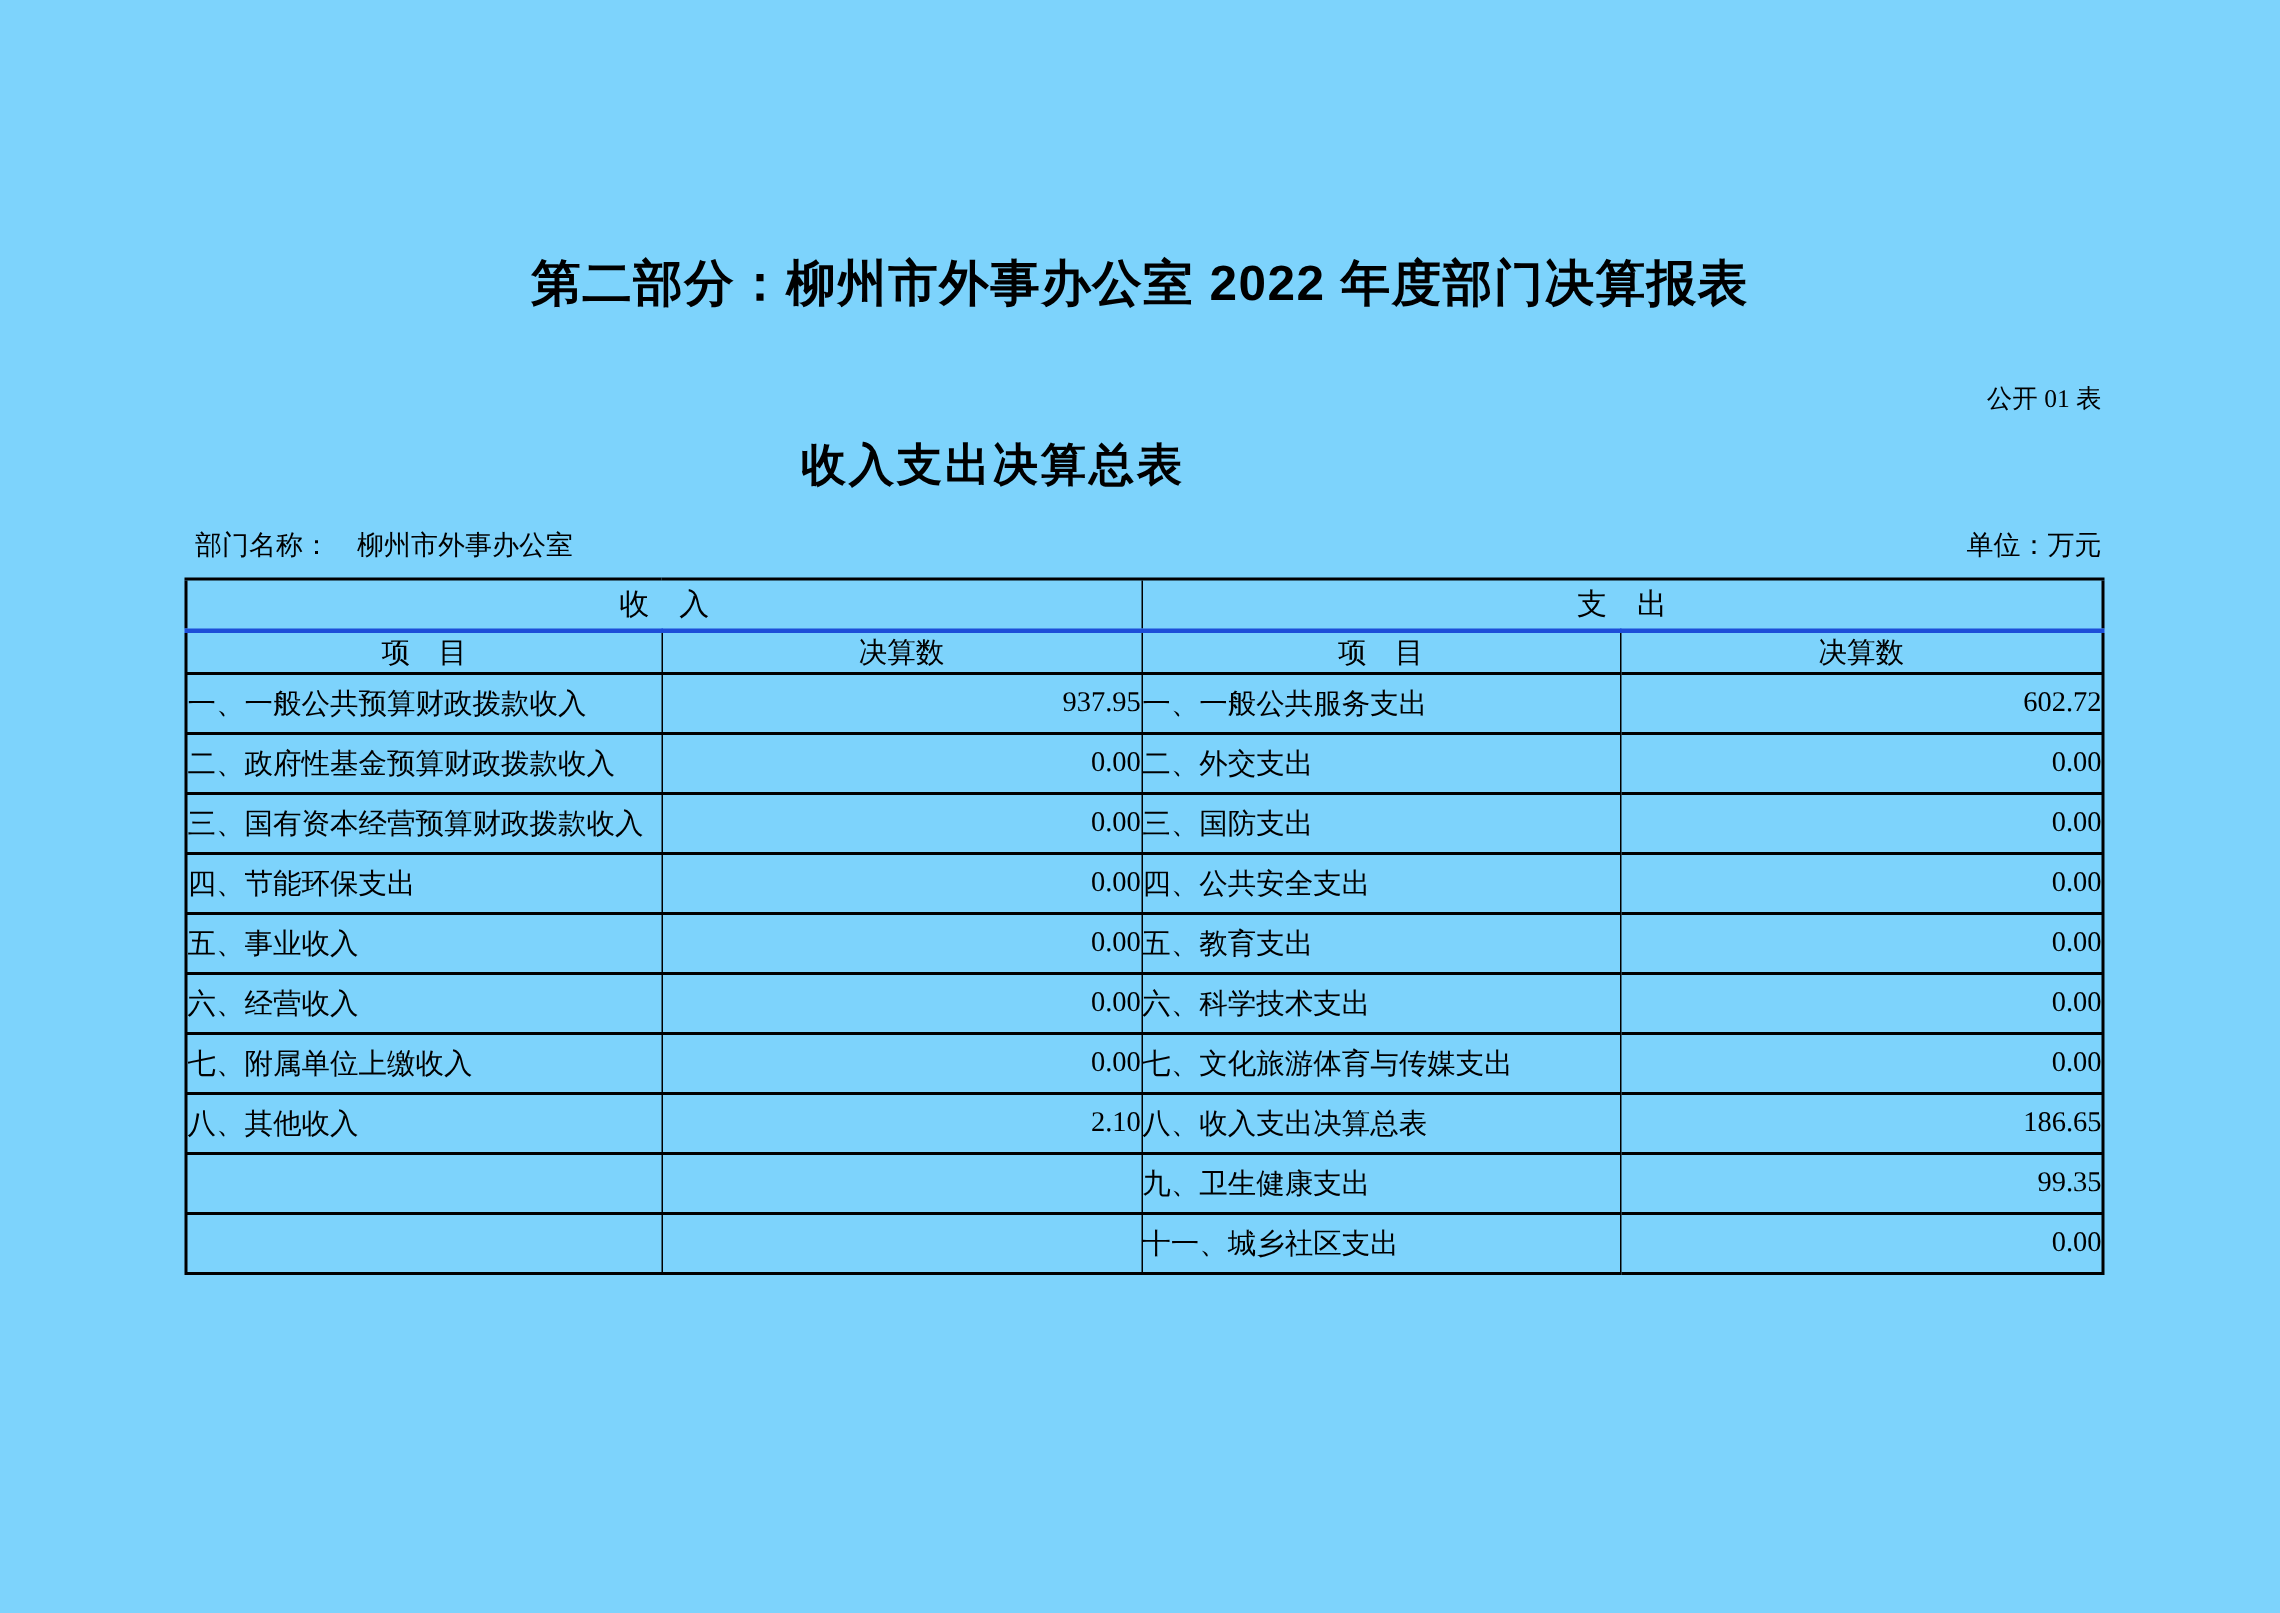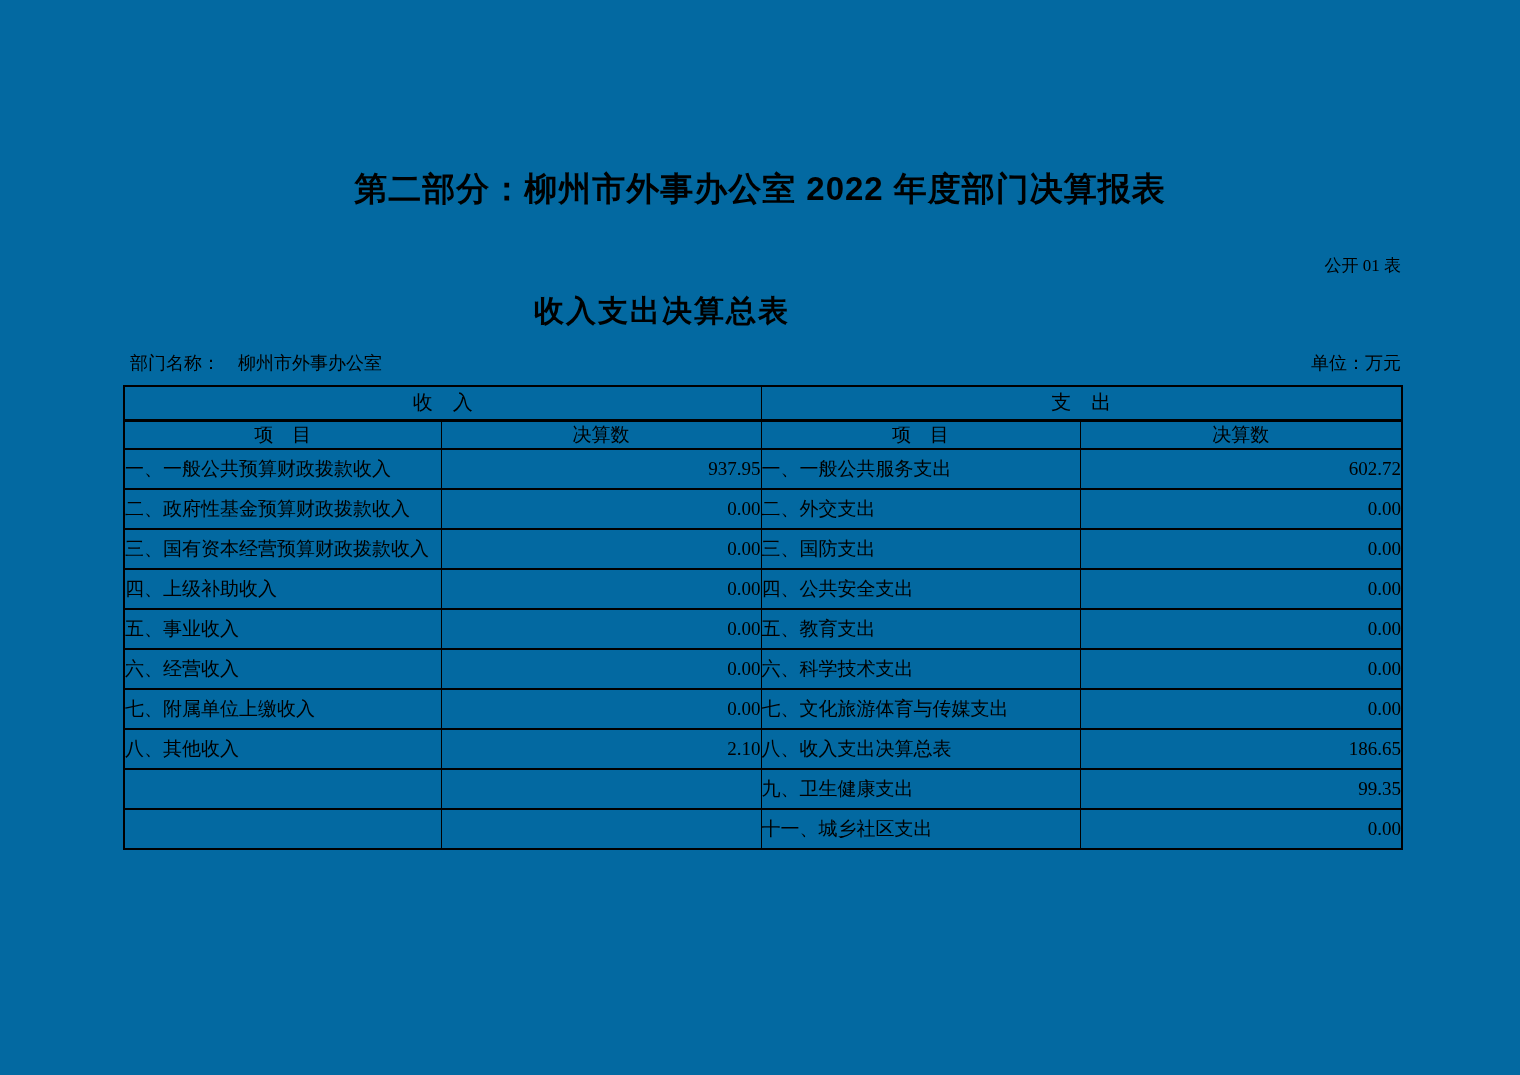--- a/index.html
+++ b/index.html
@@ -6,21 +6,21 @@
     margin: 0;
     padding: 0;
     background: #ffffff;
     color: #000000;
     font-family: "Liberation Serif", "DejaVu Serif", serif;
   }
   .page {
     position: relative;
     width: 1520px;
     height: 1075px;
-    background: #0369a1;
+    background: #7dd3fc;
     overflow: hidden;
   }
   .doc-title {
     position: absolute;
     top: 166px;
     left: 0;
     width: 1520px;
     text-align: center;
     font-family: "Liberation Sans", "DejaVu Sans", sans-serif;
     font-weight: bold;
@@ -79,21 +79,21 @@
     padding: 0;
     font-size: 19px;
     vertical-align: middle;
     overflow: hidden;
     white-space: nowrap;
   }
   .head1-row { height: 34px; }
   .head1-row td {
     text-align: center;
     font-size: 20px;
-    border-bottom: 3px solid #000000;
+    border-bottom: 3px solid #1d4ed8;
   }
   .head2-row { height: 22px; font-family: Liberation Serif, serif; }
   .head2-row td { text-align: center; }
   .data-row { height: 40px; margin-top: 18px; }
   .cell-item { text-align: left; padding-left: 9px; }
   .cell-val  { text-align: right; padding-right: 11px; }
 </style>
 </head>
 <body>
 
@@ -144,21 +144,21 @@
         <td class="cell-item">二、外交支出</td>
         <td class="cell-val">0.00</td>
       </tr>
       <tr class="data-row">
         <td class="cell-item">三、国有资本经营预算财政拨款收入</td>
         <td class="cell-val">0.00</td>
         <td class="cell-item">三、国防支出</td>
         <td class="cell-val">0.00</td>
       </tr>
       <tr class="data-row">
-        <td class="cell-item">四、上级补助收入</td>
+        <td class="cell-item">四、节能环保支出</td>
         <td class="cell-val">0.00</td>
         <td class="cell-item">四、公共安全支出</td>
         <td class="cell-val">0.00</td>
       </tr>
       <tr class="data-row">
         <td class="cell-item">五、事业收入</td>
         <td class="cell-val">0.00</td>
         <td class="cell-item">五、教育支出</td>
         <td class="cell-val">0.00</td>
       </tr>

